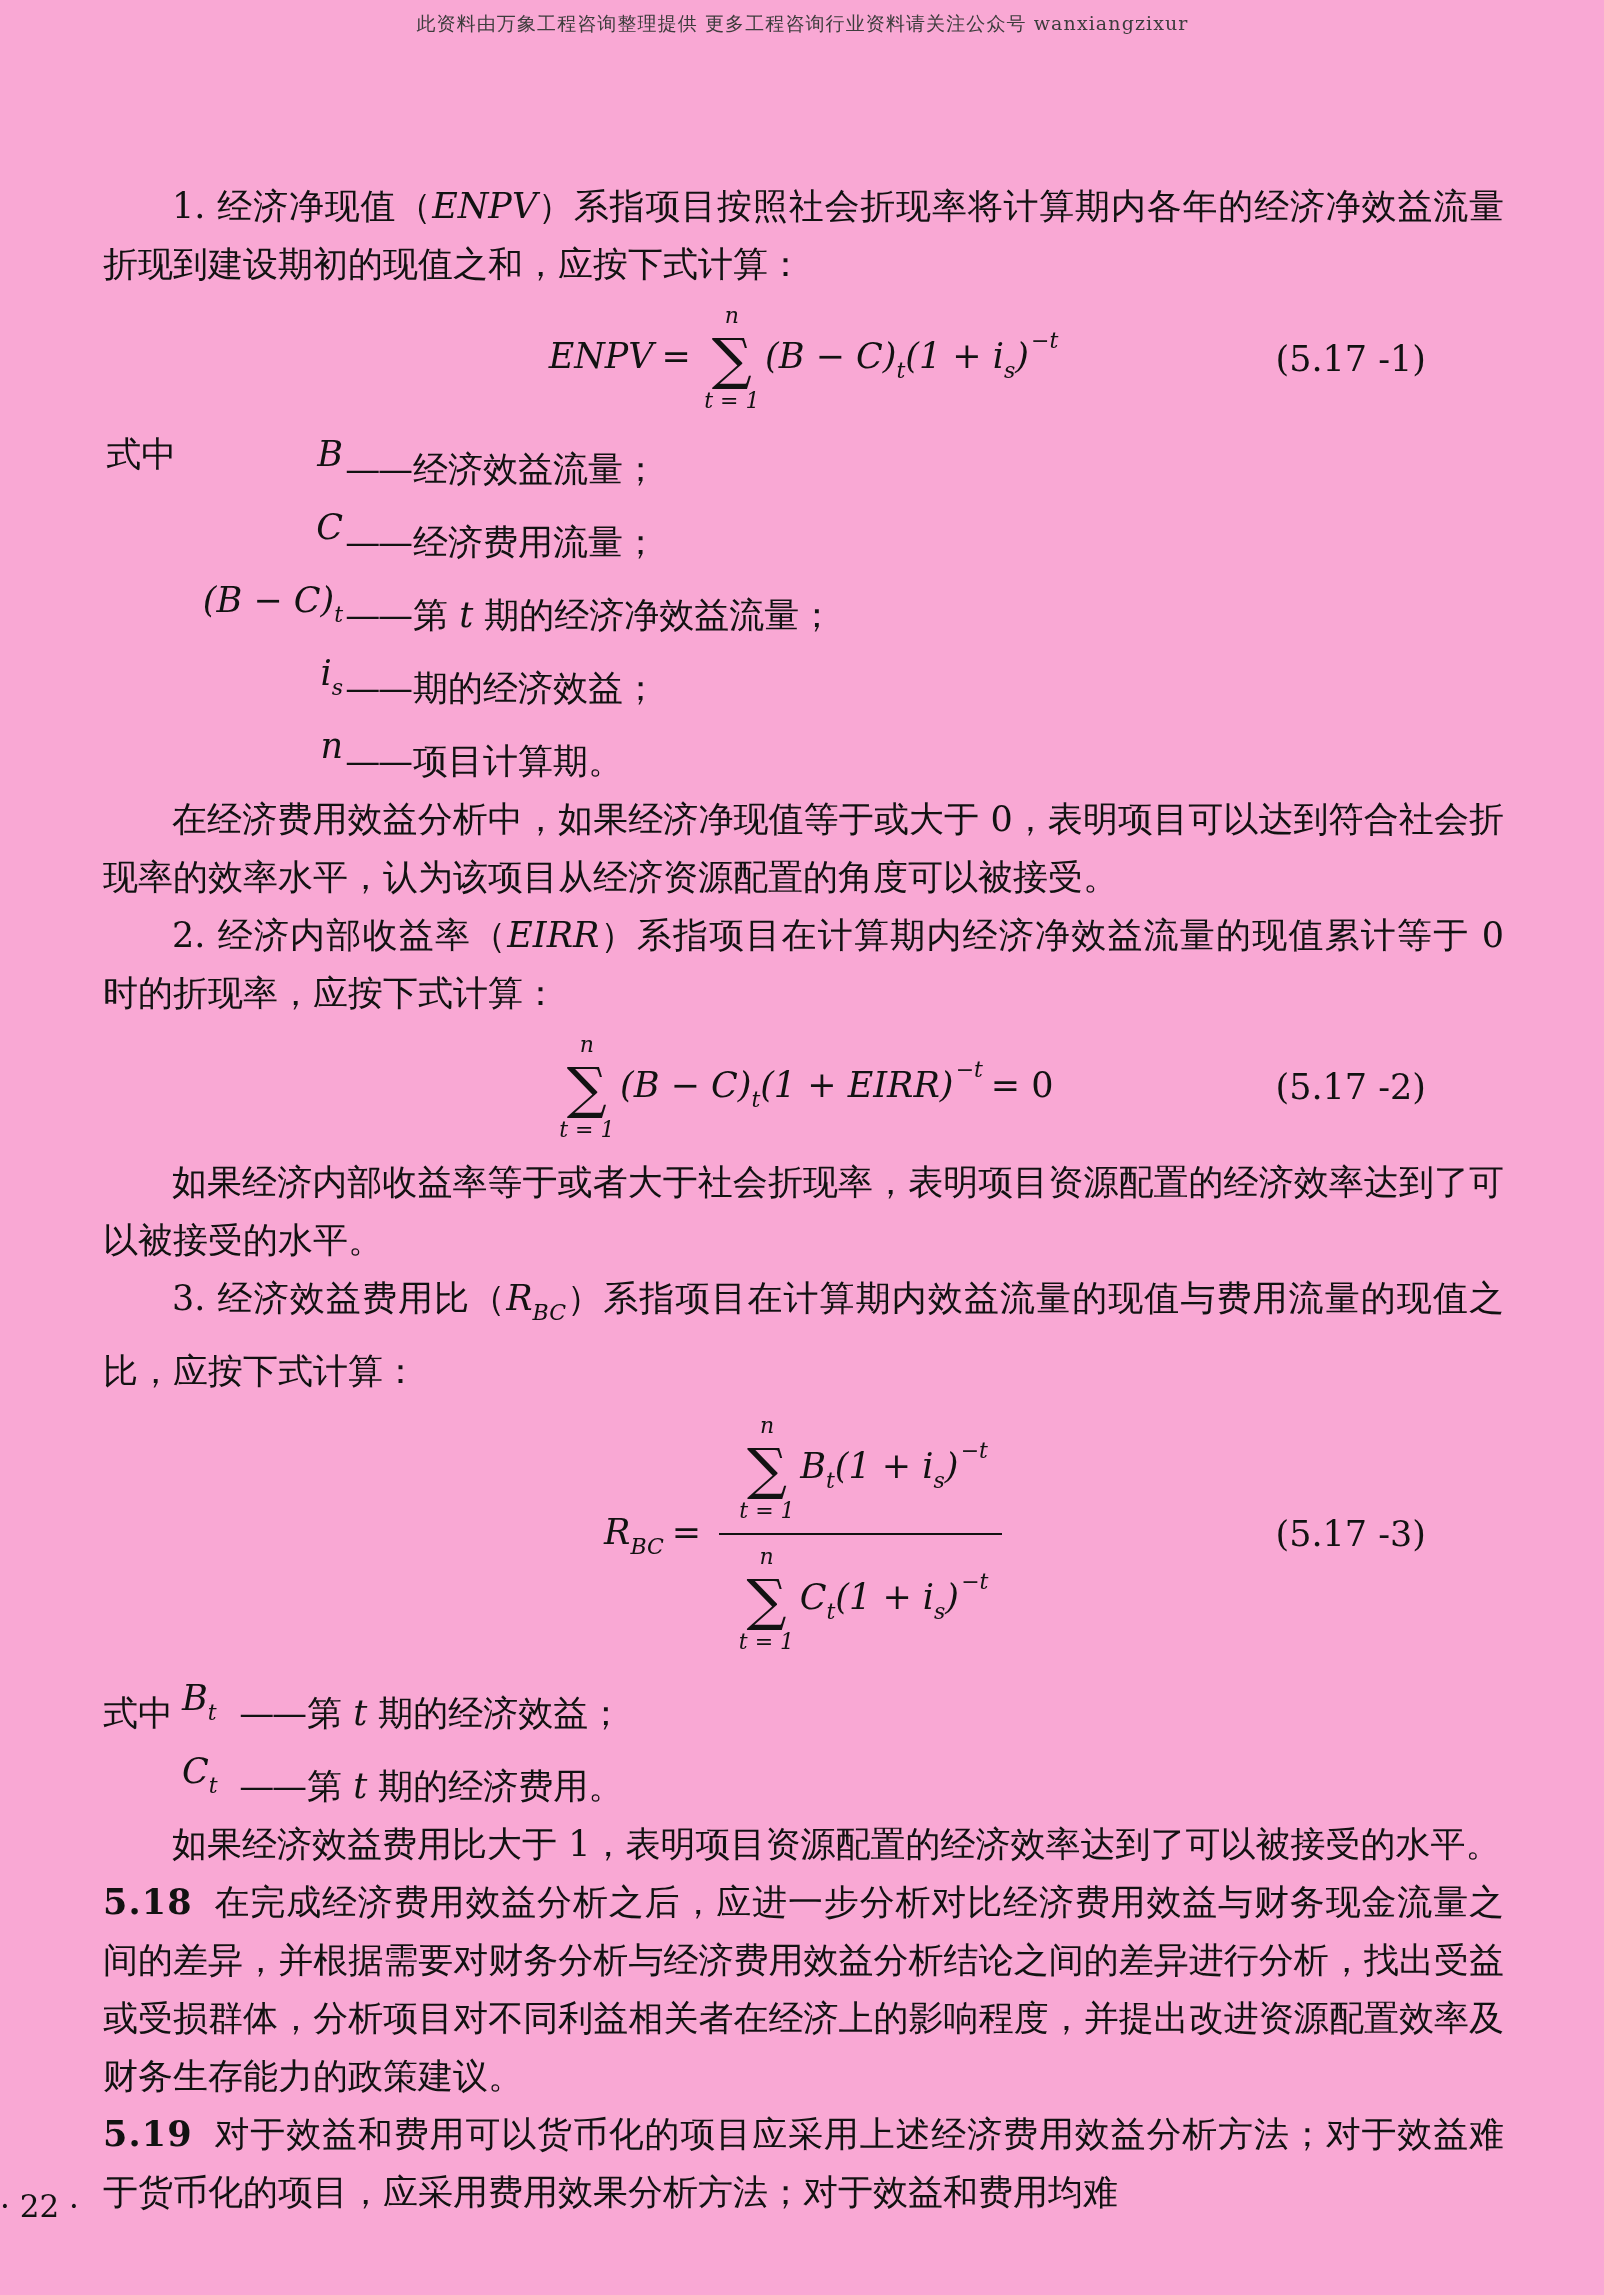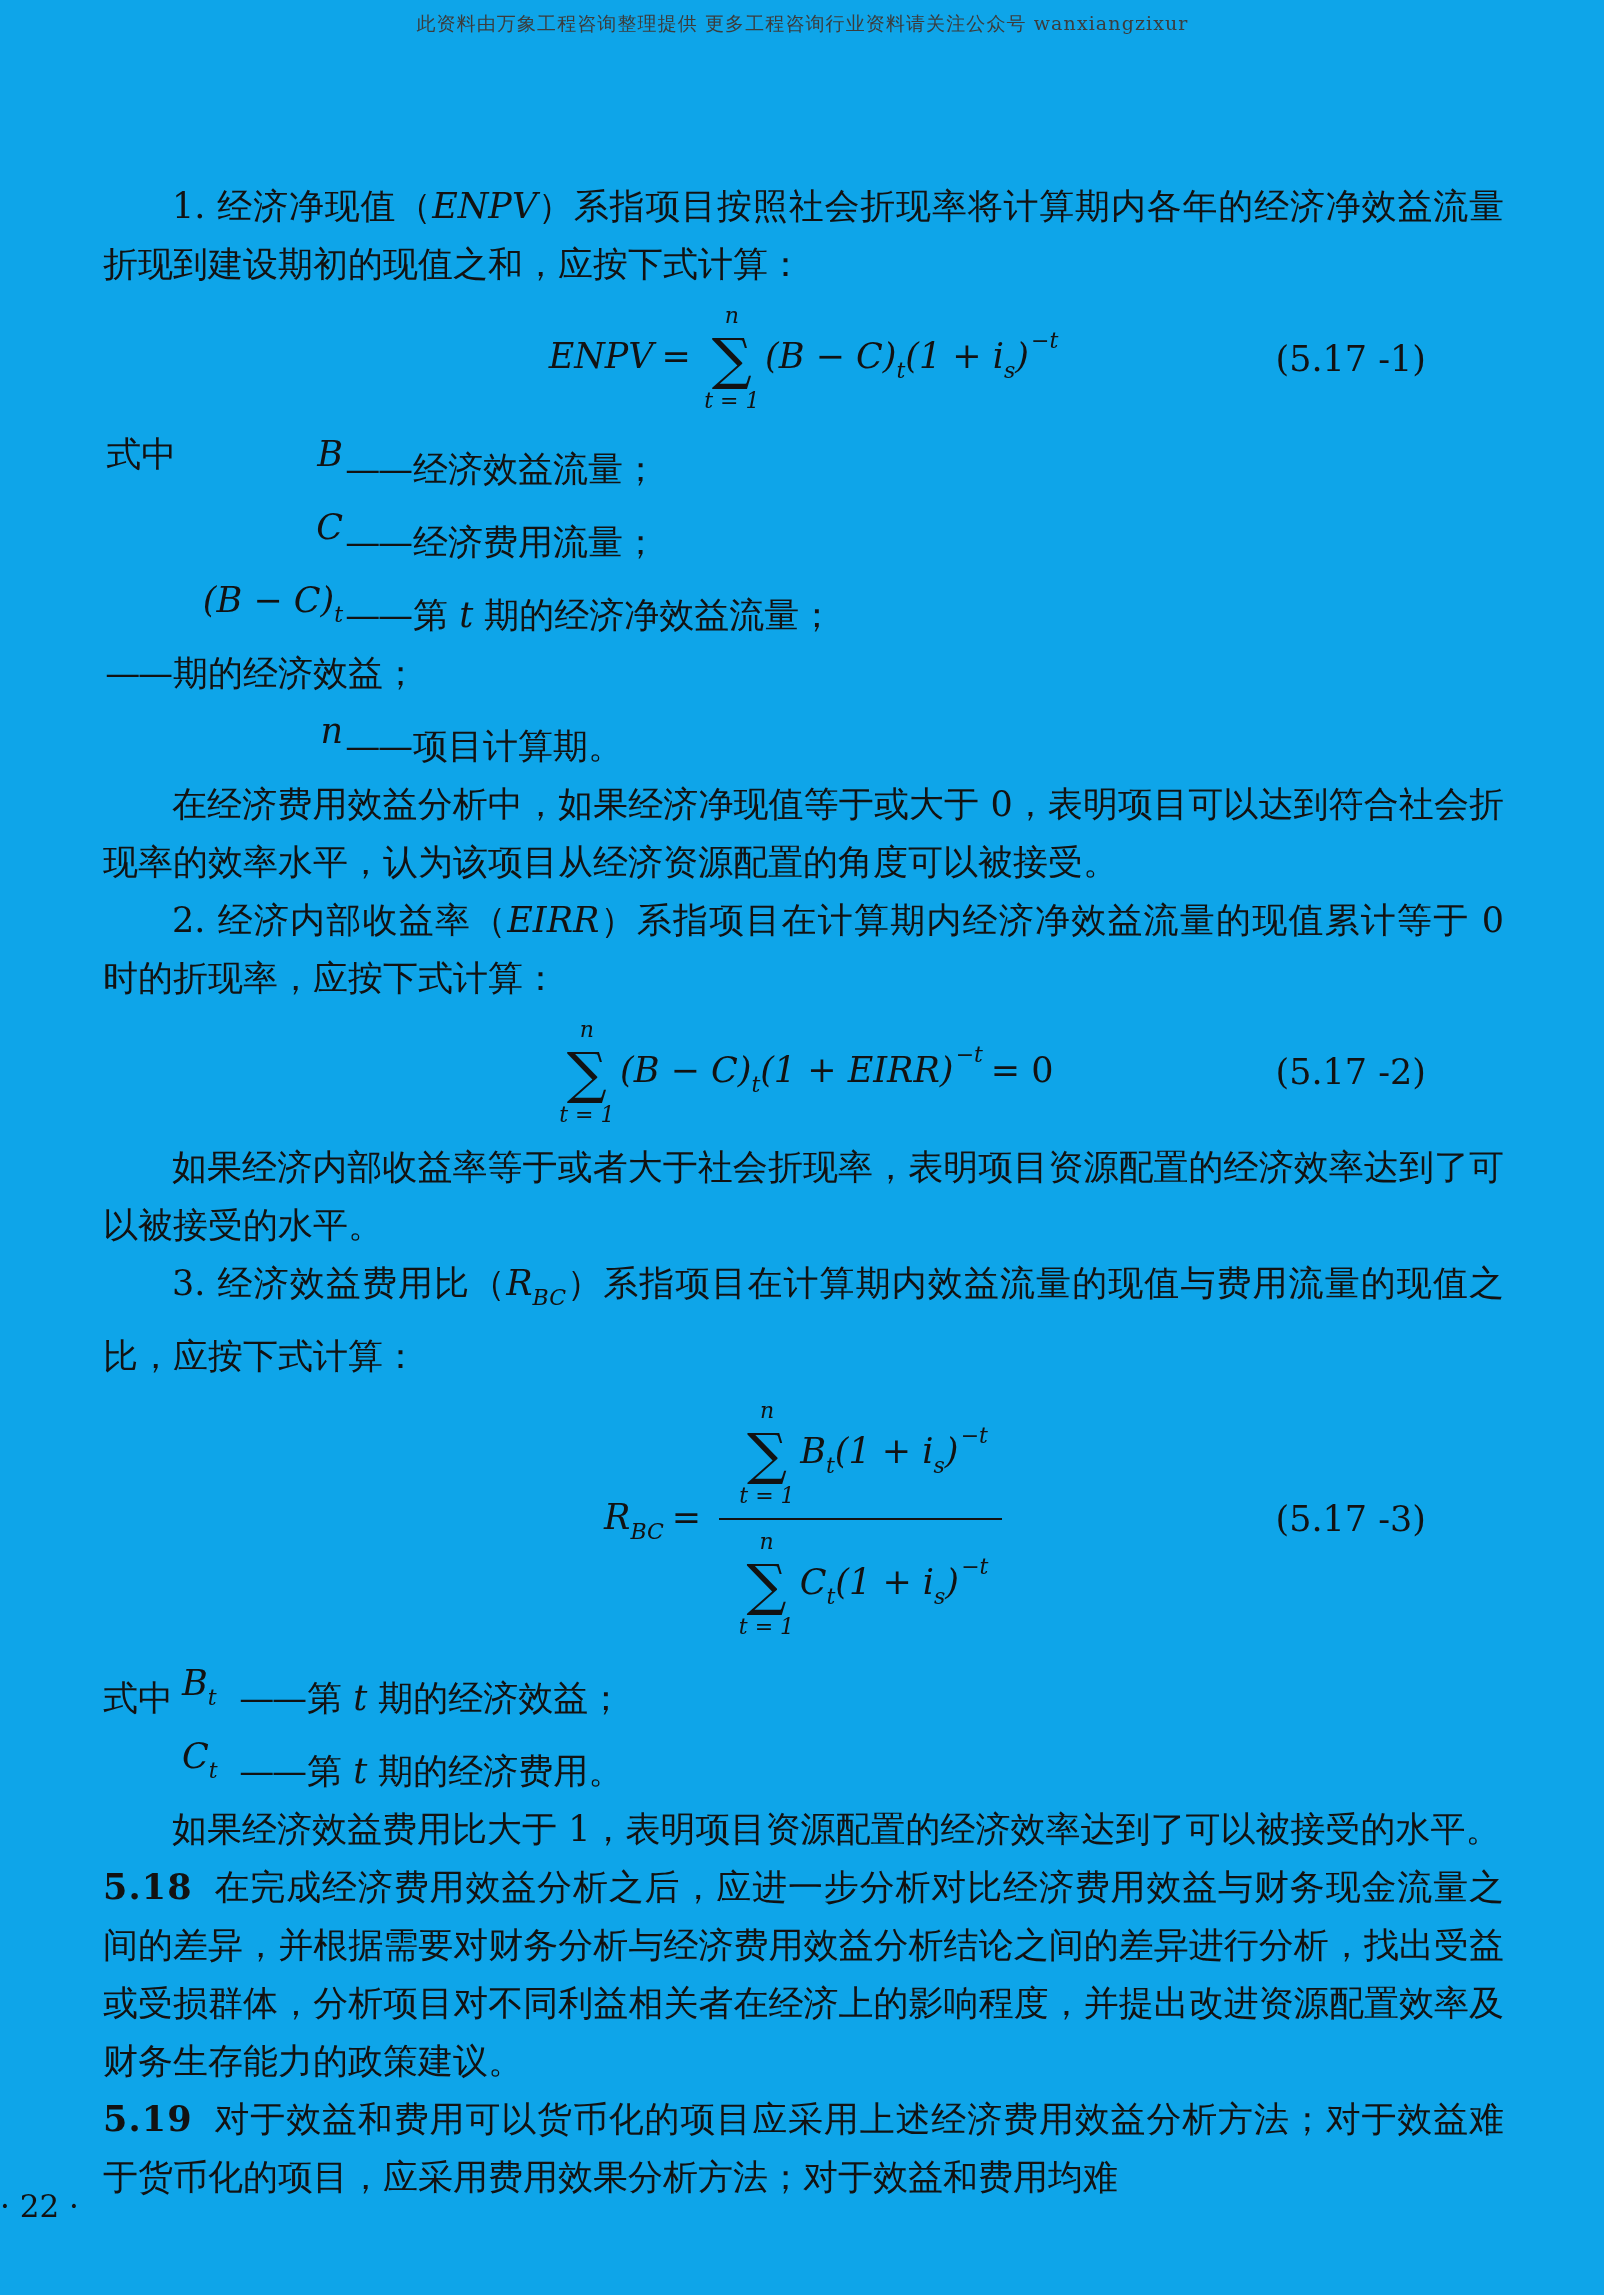--- a/index.html
+++ b/index.html
@@ -1,20 +1,20 @@
 <!DOCTYPE html>
 <html style="font-size:9px"><head>
 <meta charset="utf-8">
 <style>
   html, body { margin: 0; padding: 0; background: #ffffff; }
   .page {
     position: relative;
     width: 1605px;
     height: 2295px;
-    background: #0ea5e9;
+    background: #f9a8d4;
     color: #121212;
     font-family: "DejaVu Serif", "Liberation Serif", serif;
     overflow: hidden;
   }
   .header {
     position: absolute;
     top: 11px;
     left: 0; right: 0;
     text-align: center;
     font-size: 19px;
@@ -136,20 +136,21 @@
         <span class="w-term"><span>C</span><span class="sb"></span></span>
         <span class="w-dash">——</span>
         <span class="w-desc"><span>经济费用流量；</span><span class="mvar"></span><span></span></span>
       </div>
       <div class="where-row w1">
         <span class="w-term"><span>(B − C)</span><span class="sb">t</span></span>
         <span class="w-dash">——</span>
         <span class="w-desc"><span>第 </span><span class="mvar">t</span><span> 期的经济净效益流量；</span></span>
       </div>
       <div class="where-row w1">
+        <span class="w-term"><span>i</span><span class="sb">s</span></span>
         <span class="w-dash">——</span>
         <span class="w-desc"><span>期的经济效益；</span><span class="mvar"></span><span></span></span>
       </div>
       <div class="where-row w1">
         <span class="w-term"><span>n</span><span class="sb"></span></span>
         <span class="w-dash">——</span>
         <span class="w-desc"><span>项目计算期。</span><span class="mvar"></span><span></span></span>
       </div>
     </div>
 

